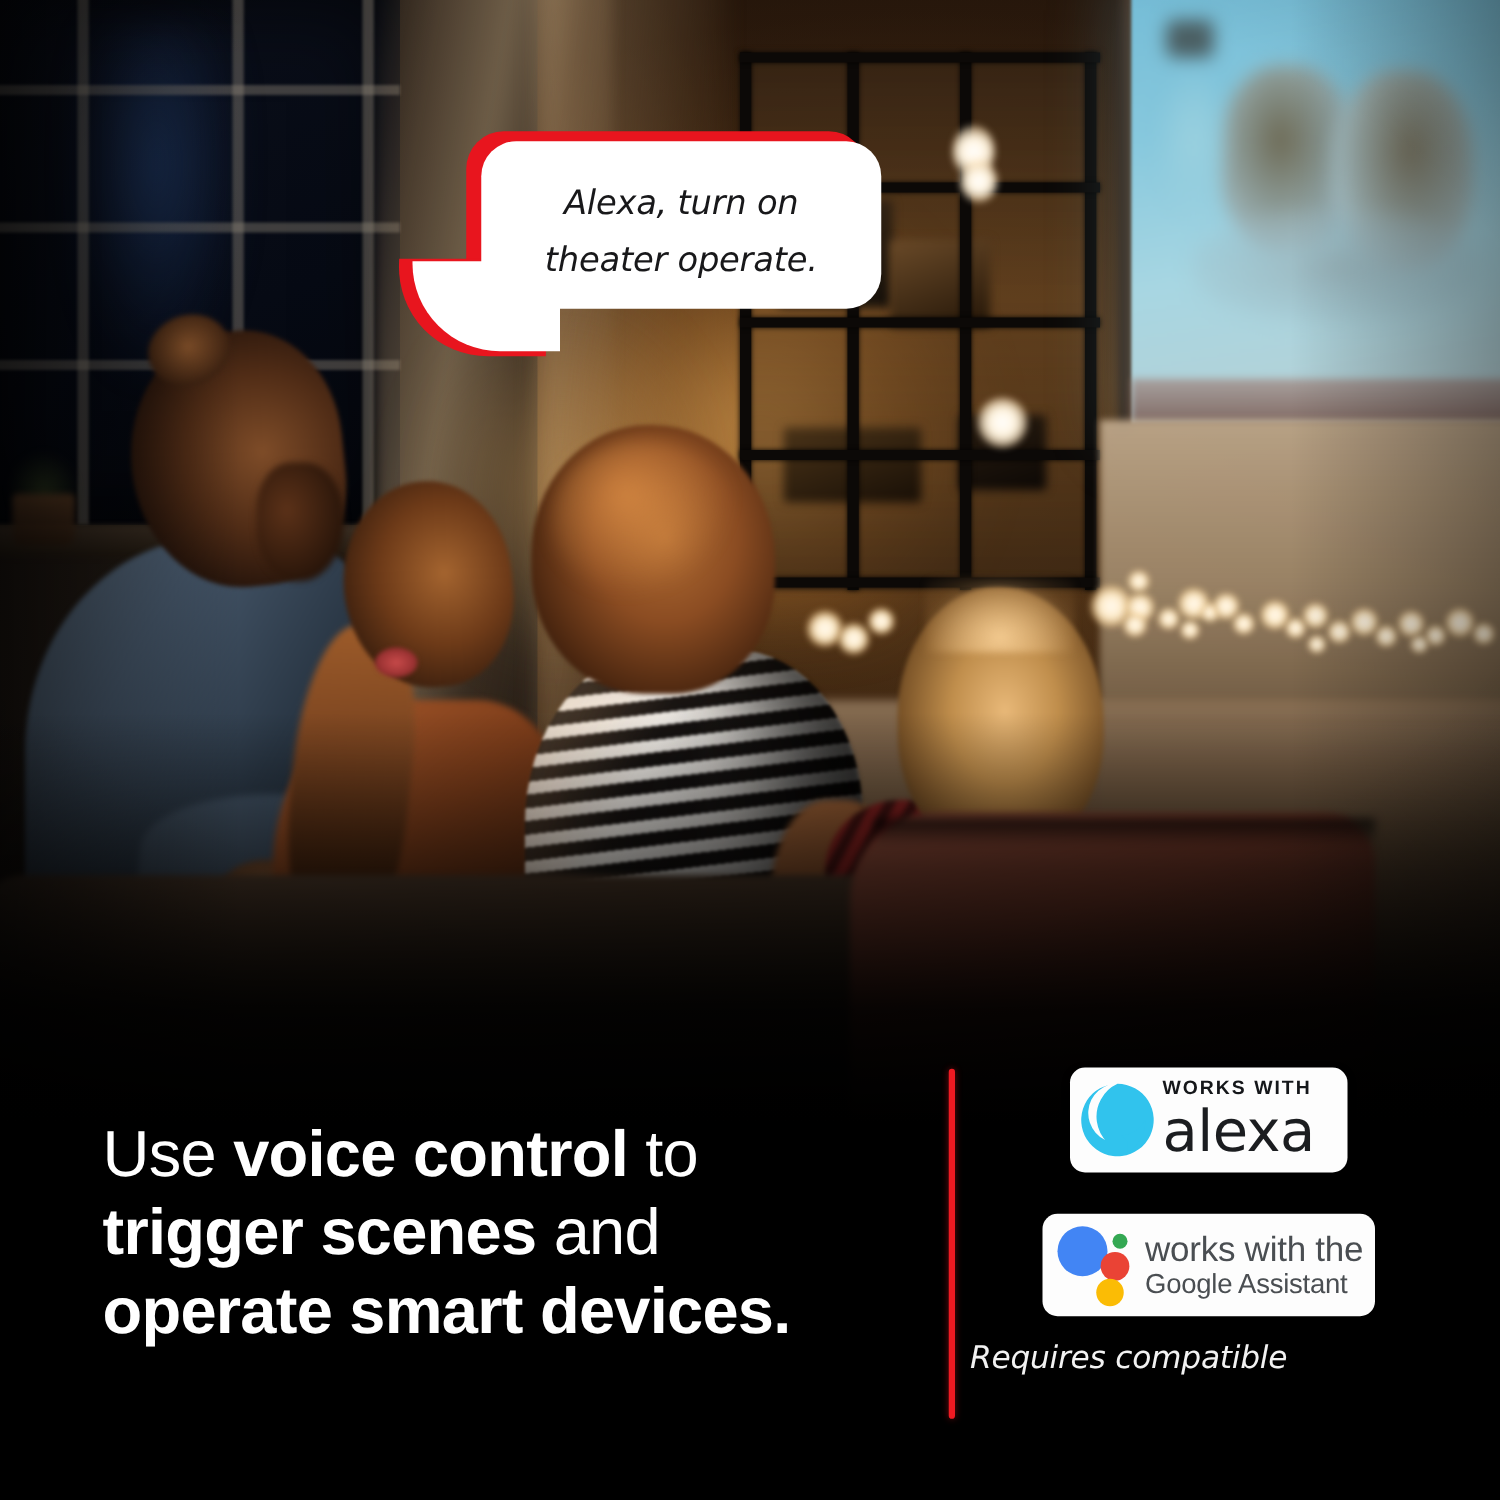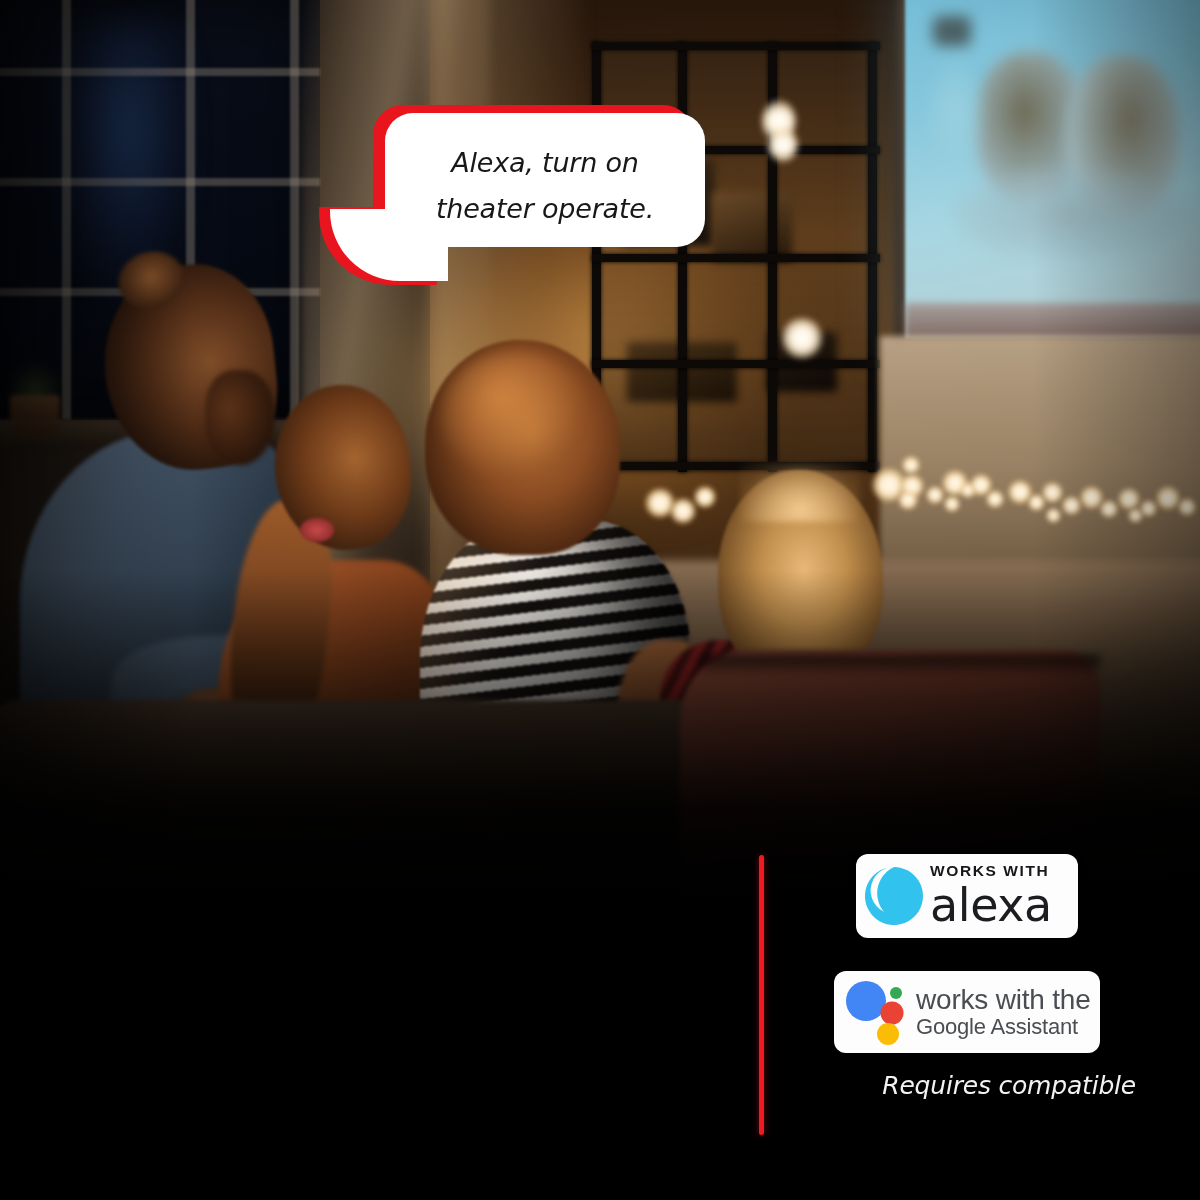--- a/index.html
+++ b/index.html
@@ -373,21 +373,21 @@
     font-size:28px;color:#4a4e52;font-family:"Liberation Sans", sans-serif;
     line-height:1.12;letter-spacing:-.2px;font-weight:400;
   }
   .g-line2{
     font-size:22px;color:#4a4e52;font-family:"Liberation Sans", sans-serif;
     line-height:1.12;letter-spacing:-.2px;font-weight:400;
   }
 
   #footnote{
     position:absolute;left:776px;top:210px;width:360px;
-    text-align:right;color:#f2f2f2;
+    text-align:left;color:#f2f2f2;
     font-style:italic;font-size:25px;line-height:1.30;
     font-family:"DejaVu Sans", sans-serif;
     letter-spacing:-.2px;
   }
   #footnote span{display:block;white-space:nowrap;}
 </style>
 </head>
 <body>
 
 <div id="stage">
@@ -520,20 +520,25 @@
     <div class="bub-tail"></div>
     <div class="bub-body"></div>
     <div class="bub-text">
       <span>Alexa, turn on</span>
       <span>theater operate.</span>
     </div>
   </div>
 
   <div id="bottom">
 
+    <div id="headline">
+      <span class="ln"><span class="lt">Use </span><b>voice control</b><span class="lt"> to</span></span>
+      <span class="ln"><b>trigger scenes</b><span class="lt"> and</span></span>
+      <span class="ln"><b>operate smart devices.</b></span>
+    </div>
 
     <div id="divider"></div>
 
     <div id="alexa-badge">
       <div class="ring-wrap">
         <svg width="76" height="84" viewBox="0 0 76 84" aria-hidden="true">
           <g transform="translate(38,42)">
             <path d="M 0,-29
                      A 29,29 0 1 1 -7.2,-28.1
                      A 23.5,23.5 0 1 0 8.0,17.0

